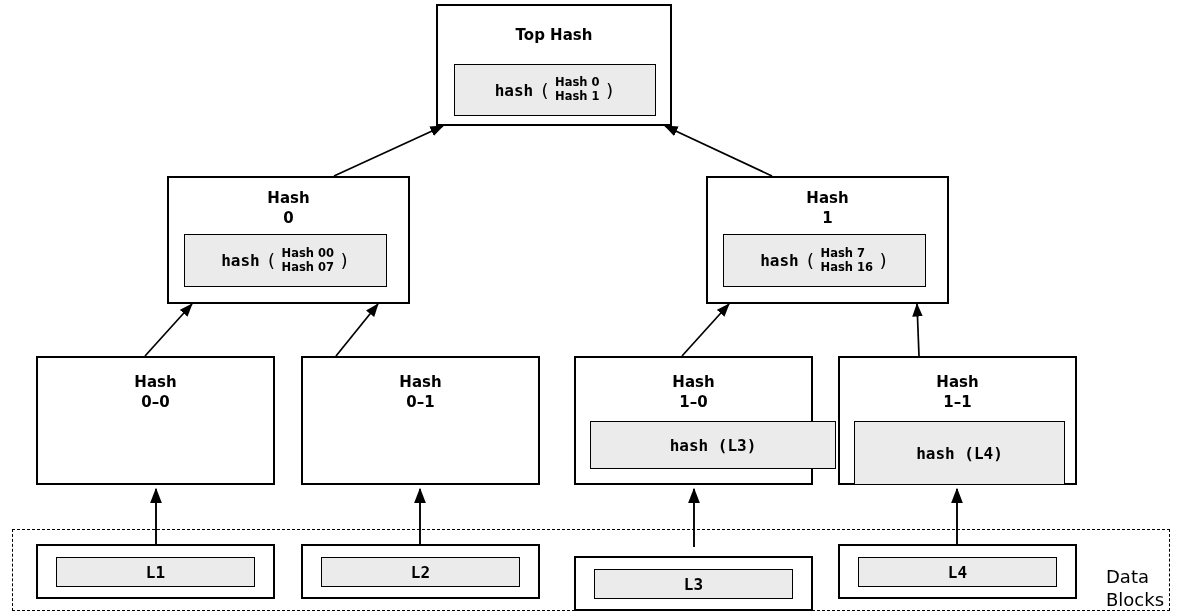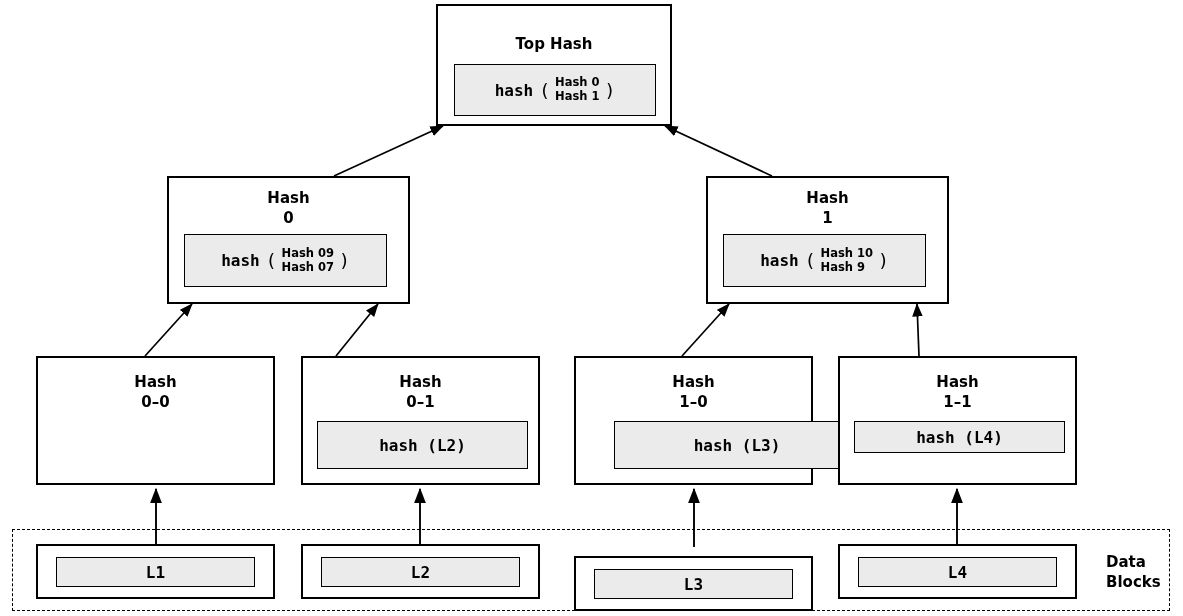--- a/index.html
+++ b/index.html
@@ -92,27 +92,28 @@
     border: 2px solid #000000;
     background: #ffffff;
     z-index: 3;
   }
   .datablock .chip {
     border: 1.5px solid #000000;
   }
   .datablock .chip-simple { font-size: 16px; }
   #data-band-label {
     position: absolute;
-    font-size: 15px;
-    font-weight: bold;
+    font-size: 18px;
+    font-weight: normal;
     line-height: 1.3;
     color: #000000;
     white-space: pre-line;
     text-align: left;
     z-index: 4;
+    margin-top: 12px;
   }
 </style>
 </head>
 <body>
 
 <div id="canvas">
 
   <svg class="edges" viewBox="0 0 1183 616" xmlns="http://www.w3.org/2000/svg">
     <defs>
       <marker id="arrowhead" markerWidth="9" markerHeight="9" refX="7.4" refY="3.1" orient="auto" markerUnits="strokeWidth">
@@ -135,21 +136,21 @@
     <line x1="156" y1="547" x2="156" y2="489" stroke="#000000" stroke-width="1.9" marker-end="url(#arrowhead)"></line>
 
     <line x1="420" y1="547" x2="420" y2="489" stroke="#000000" stroke-width="1.9" marker-end="url(#arrowhead)"></line>
 
     <line x1="694" y1="547" x2="694" y2="489" stroke="#000000" stroke-width="1.9" marker-end="url(#arrowhead)"></line>
 
     <line x1="957" y1="547" x2="957" y2="489" stroke="#000000" stroke-width="1.9" marker-end="url(#arrowhead)"></line>
   </svg>
 
   <div class="node" style="left:436px; top:4px; width:236px; height:122px;">
-    <div class="node-title" style="margin-top:28px;">Top Hash</div>
+    <div class="node-title" style="margin-top:19px;">Top Hash</div>
     <div class="chip" style="left:16px; top:58px; width:202px; height:52px;">
       <div class="chip-inner">
         <span class="fn">hash</span>
         <span class="paren">(</span>
         <span class="args">
           <span>Hash 0</span>
           <span>Hash 1</span>
         </span>
         <span class="paren">)</span>
       </div>
@@ -157,69 +158,66 @@
   </div>
 
   <div class="node" style="left:167px; top:176px; width:243px; height:128px;">
     <div class="node-title" style="margin-top:10px;">Hash
 0</div>
     <div class="chip" style="left:15px; top:56px; width:203px; height:53px;">
       <div class="chip-inner">
         <span class="fn">hash</span>
         <span class="paren">(</span>
         <span class="args">
-          <span>Hash 09</span>
+          <span>Hash 00</span>
           <span>Hash 07</span>
         </span>
         <span class="paren">)</span>
       </div>
     </div>
   </div>
 
   <div class="node" style="left:706px; top:176px; width:243px; height:128px;">
     <div class="node-title" style="margin-top:10px;">Hash
 1</div>
     <div class="chip" style="left:15px; top:56px; width:203px; height:53px;">
       <div class="chip-inner">
         <span class="fn">hash</span>
         <span class="paren">(</span>
         <span class="args">
-          <span>Hash 10</span>
-          <span>Hash 9</span>
+          <span>Hash 7</span>
+          <span>Hash 16</span>
         </span>
         <span class="paren">)</span>
       </div>
     </div>
   </div>
 
   <div class="node" style="left:36px; top:356px; width:239px; height:129px;">
     <div class="node-title" style="margin-top:14px;">Hash
 0–0</div>
   </div>
 
   <div class="node" style="left:301px; top:356px; width:239px; height:129px;">
     <div class="node-title" style="margin-top:14px;">Hash
 0–1</div>
-    <div class="chip" style="left:14px; top:63px; width:211px; height:48px;">
-      <span class="chip-simple">hash (L2)</span>
-    </div>
   </div>
 
   <div class="node" style="left:574px; top:356px; width:239px; height:129px;">
     <div class="node-title" style="margin-top:14px;">Hash
 1–0</div>
-    <div class="chip" style="left:14px; top:63px; width:246px; height:48px;margin-left:24px;">
+    <div class="chip" style="left:14px; top:63px; width:246px; height:48px;">
       <span class="chip-simple">hash (L3)</span>
     </div>
   </div>
 
   <div class="node" style="left:838px; top:356px; width:239px; height:129px;">
     <div class="node-title" style="margin-top:14px;">Hash
 1–1</div>
-    <div class="chip" style="left:14px; top:63px; width:211px; height:32px;">
+    <div class="chip" style="left:14px; top:63px; width:211px; height:64px;">
       <span class="chip-simple">hash (L4)</span>
     </div>
   </div>
 
   <div id="data-band" style="left:12px; top:529px; width:1158px; height:82px;"></div>
 
   <div class="datablock" style="left:36px; top:544px; width:239px; height:55px;">
     <div class="chip" style="left:18px; top:11px; width:199px; height:30px;">
       <span class="chip-simple">L1</span>
     </div>

